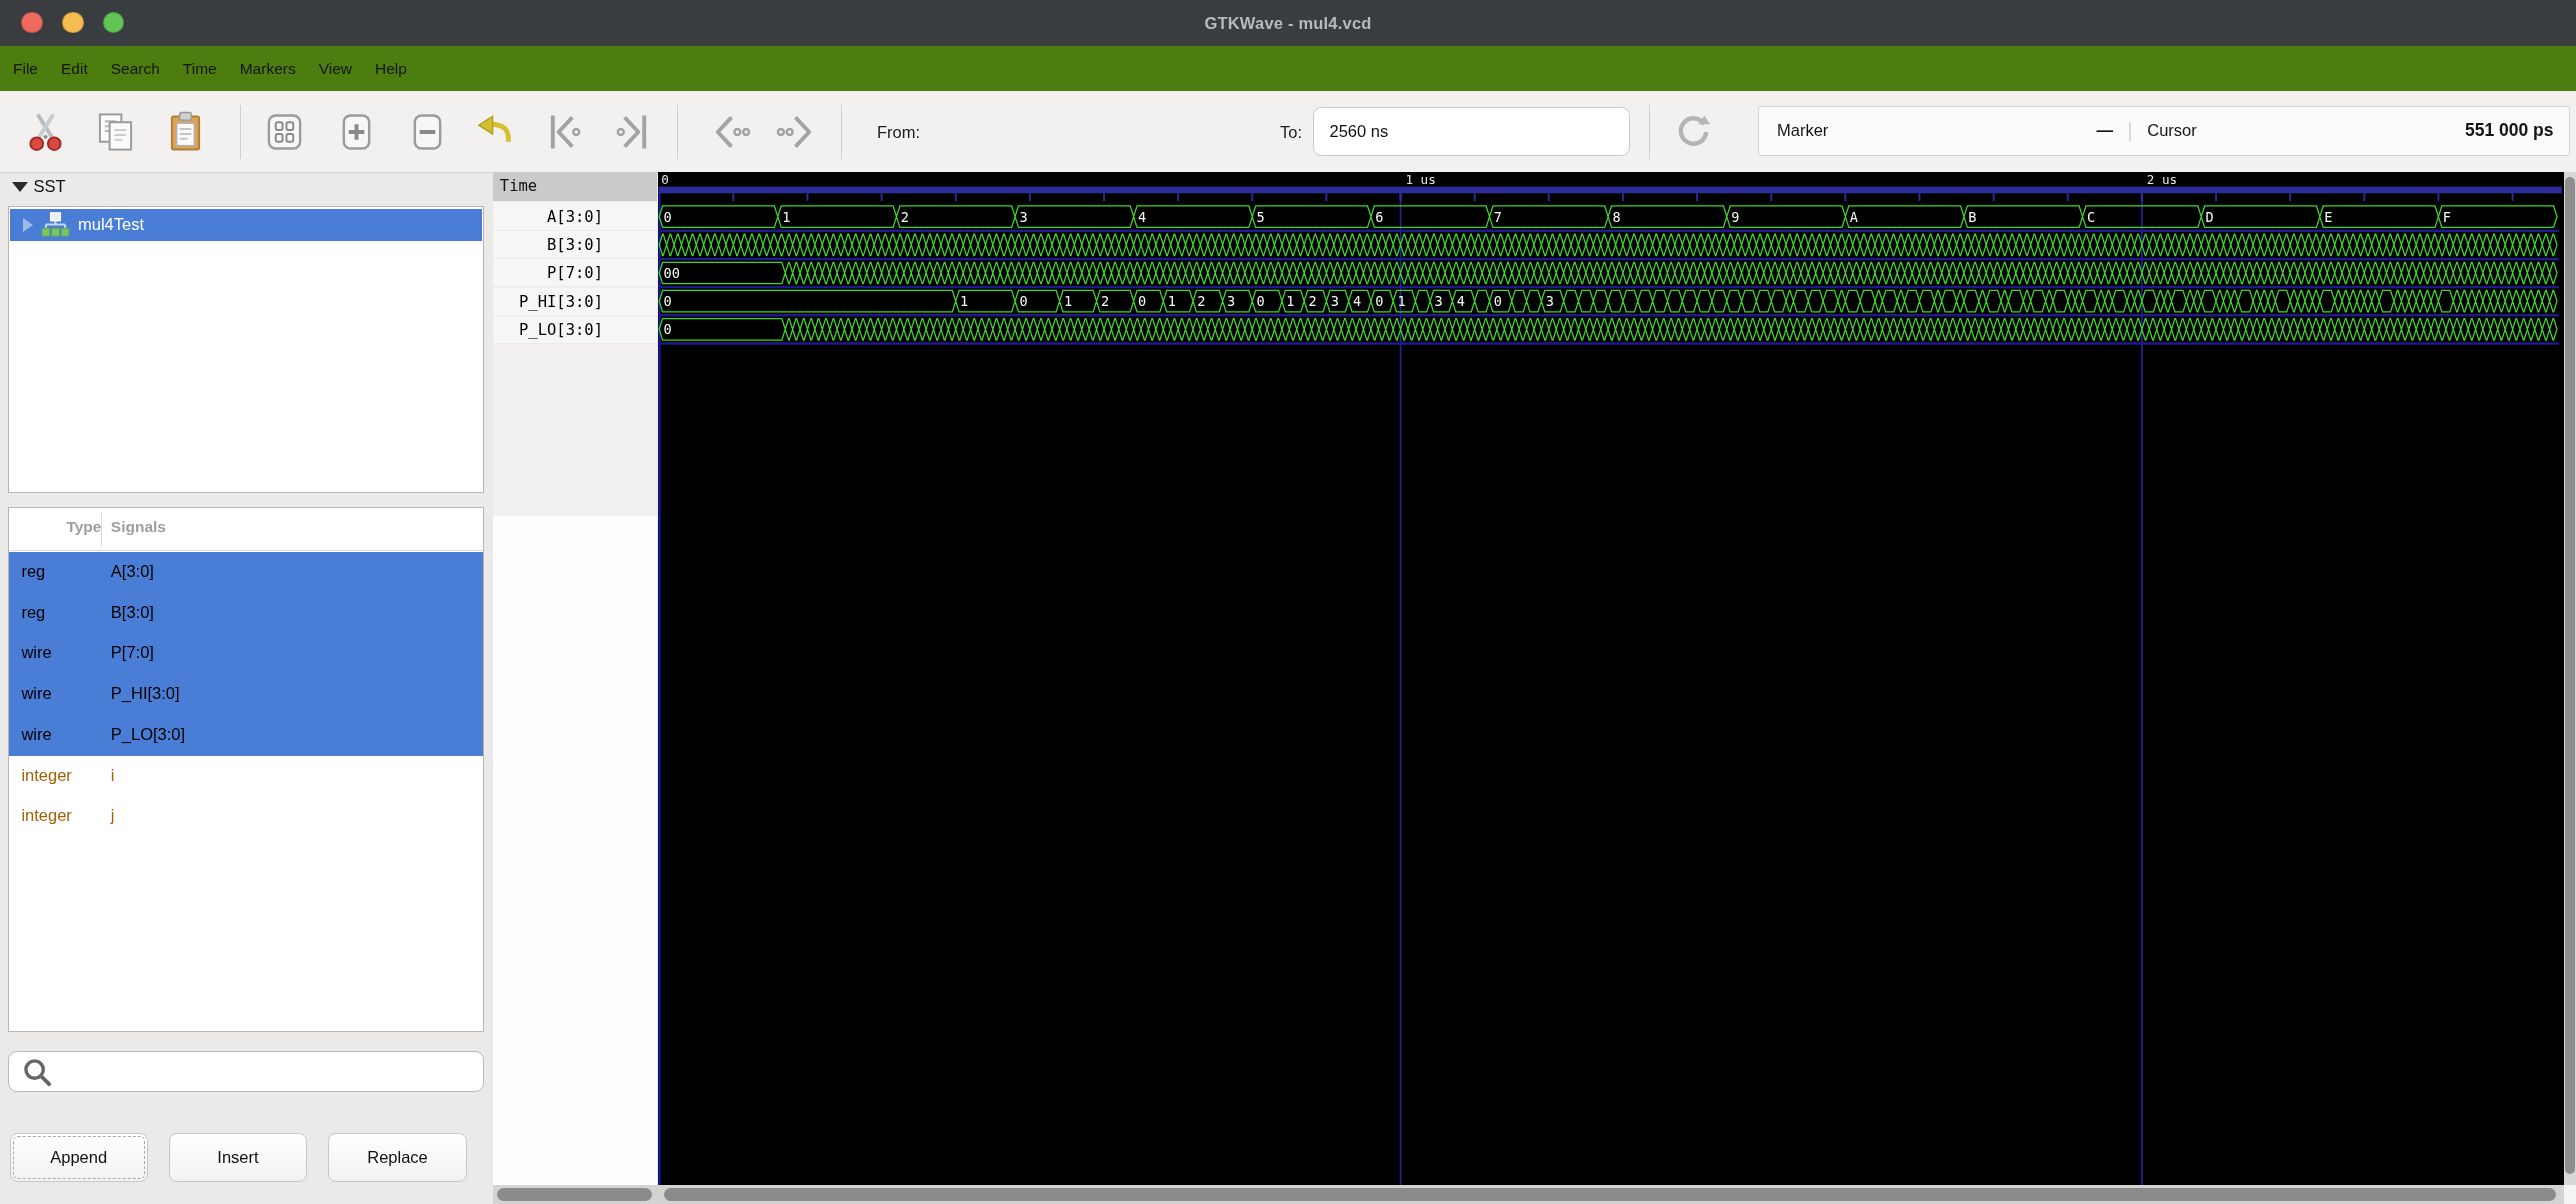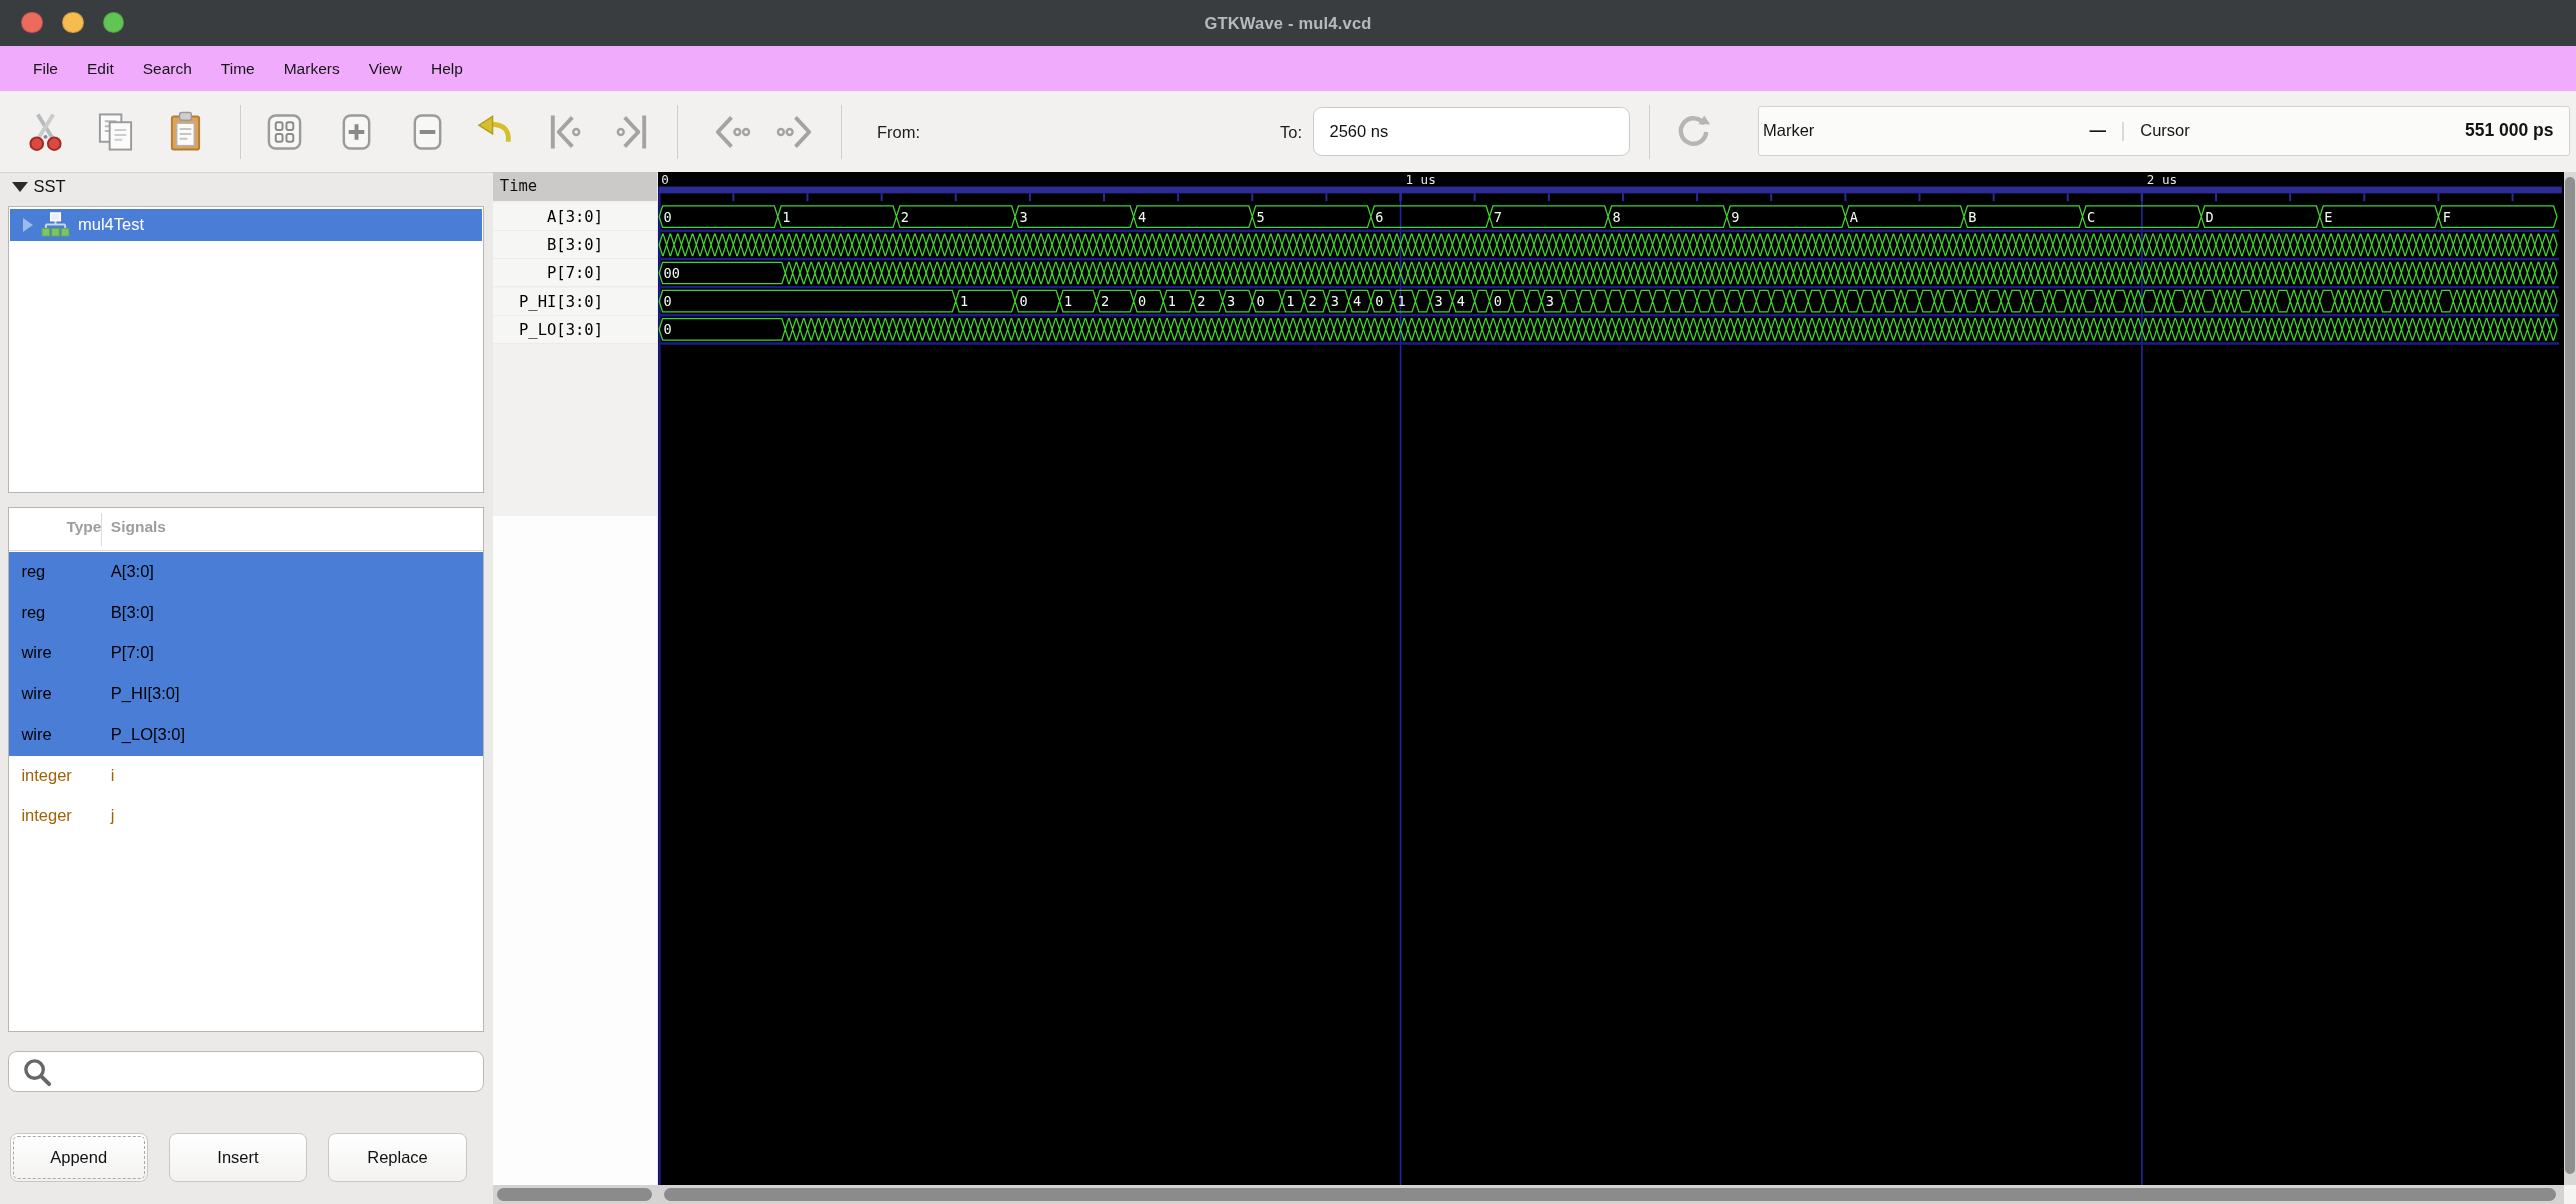--- a/index.html
+++ b/index.html
@@ -7,31 +7,31 @@
   #app { position:relative; width:2576px; height:1204px; background:#ebeae8; overflow:hidden; }
 
   
   .titlebar { position:absolute; left:0; top:0; width:2576px; height:46px; background:#3a3d40; display:flex; align-items:center; justify-content:center; }
   .tl-group { position:absolute; left:21.4px; top:11.7px; display:flex; gap:19.4px; }
   .tlight { width:21.4px; height:21.4px; border-radius:50%; border:1px solid rgba(0,0,0,.18); }
   .tl-close { background:#ee6a5f; } .tl-min { background:#f5bd4f; } .tl-zoom { background:#61c454; }
   .win-title { color:#b7babd; font-size:16.5px; font-weight:bold; letter-spacing:0.2px; }
 
   
-  .menubar { position:absolute; left:0; top:46px; width:2576px; height:46px; background:#f0abfc; display:flex; align-items:center; padding-left:33px; gap:29px; border-bottom:1px solid #e4e3e1; }
+  .menubar { position:absolute; left:0; top:46px; width:2576px; height:46px; background:#4d7c0f; display:flex; align-items:center; padding-left:13px; gap:23px; border-bottom:1px solid #e4e3e1; }
   .menu-item { font-size:15.5px; color:#161616; }
 
   
   .toolbar { position:absolute; left:0; top:91px; width:2576px; height:82px; background:#f2f1f0; border-bottom:1px solid #d5d4d2; }
   .tb { position:absolute; top:50%; transform:translateY(-50%); display:flex; align-items:center; justify-content:center; }
   .tb-sep { position:absolute; top:13.6px; width:1px; height:54px; background:#cfcecd; }
   .tb-label { position:absolute; top:50%; transform:translateY(-50%); font-size:16.5px; color:#1c1c1c; }
   .tb-input { position:absolute; top:15.5px; height:49px; background:#ffffff; border:1px solid #cbcac8; border-radius:8.7px; font-size:16.5px; color:#111; padding-left:15.5px; font-family:"Liberation Sans",sans-serif; }
   .status-box { position:absolute; left:1758px; top:14.6px; width:812px; height:50px; background:#fbfbfa; border:1px solid #d3d2d0; border-radius:2.9px; display:flex; align-items:center; font-size:16.5px; color:#141414; }
-  .status-box .m-label { margin-left:4px; }
+  .status-box .m-label { margin-left:18px; }
   .status-box .m-value { margin-left:auto; font-weight:bold; }
   .status-box .s-div { margin:0 14.6px; color:#d2d1d0; font-size:19.4px; }
   .status-box .c-value { margin-left:auto; margin-right:15.5px; font-weight:bold; font-size:17.5px; }
 
   
   .sst-head { position:absolute; left:11.7px; top:177px; display:flex; align-items:center; gap:5.8px; font-size:16.5px; color:#111; }
   .tri-down { width:0; height:0; border-left:8.7px solid transparent; border-right:8.7px solid transparent; border-top:10.7px solid #2b2b2b; }
   .tree-box { position:absolute; left:7.8px; top:206px; width:476px; height:287px; background:#ffffff; border:1px solid #b7b6b4; }
   .tree-row-sel { position:absolute; left:1px; top:1.9px; width:472px; height:32px; background:#4a7dd6; display:flex; align-items:center; }
   .tri-right { width:0; height:0; border-top:7.8px solid transparent; border-bottom:7.8px solid transparent; border-left:10.7px solid #9dbbe8; margin-left:13.6px; }

